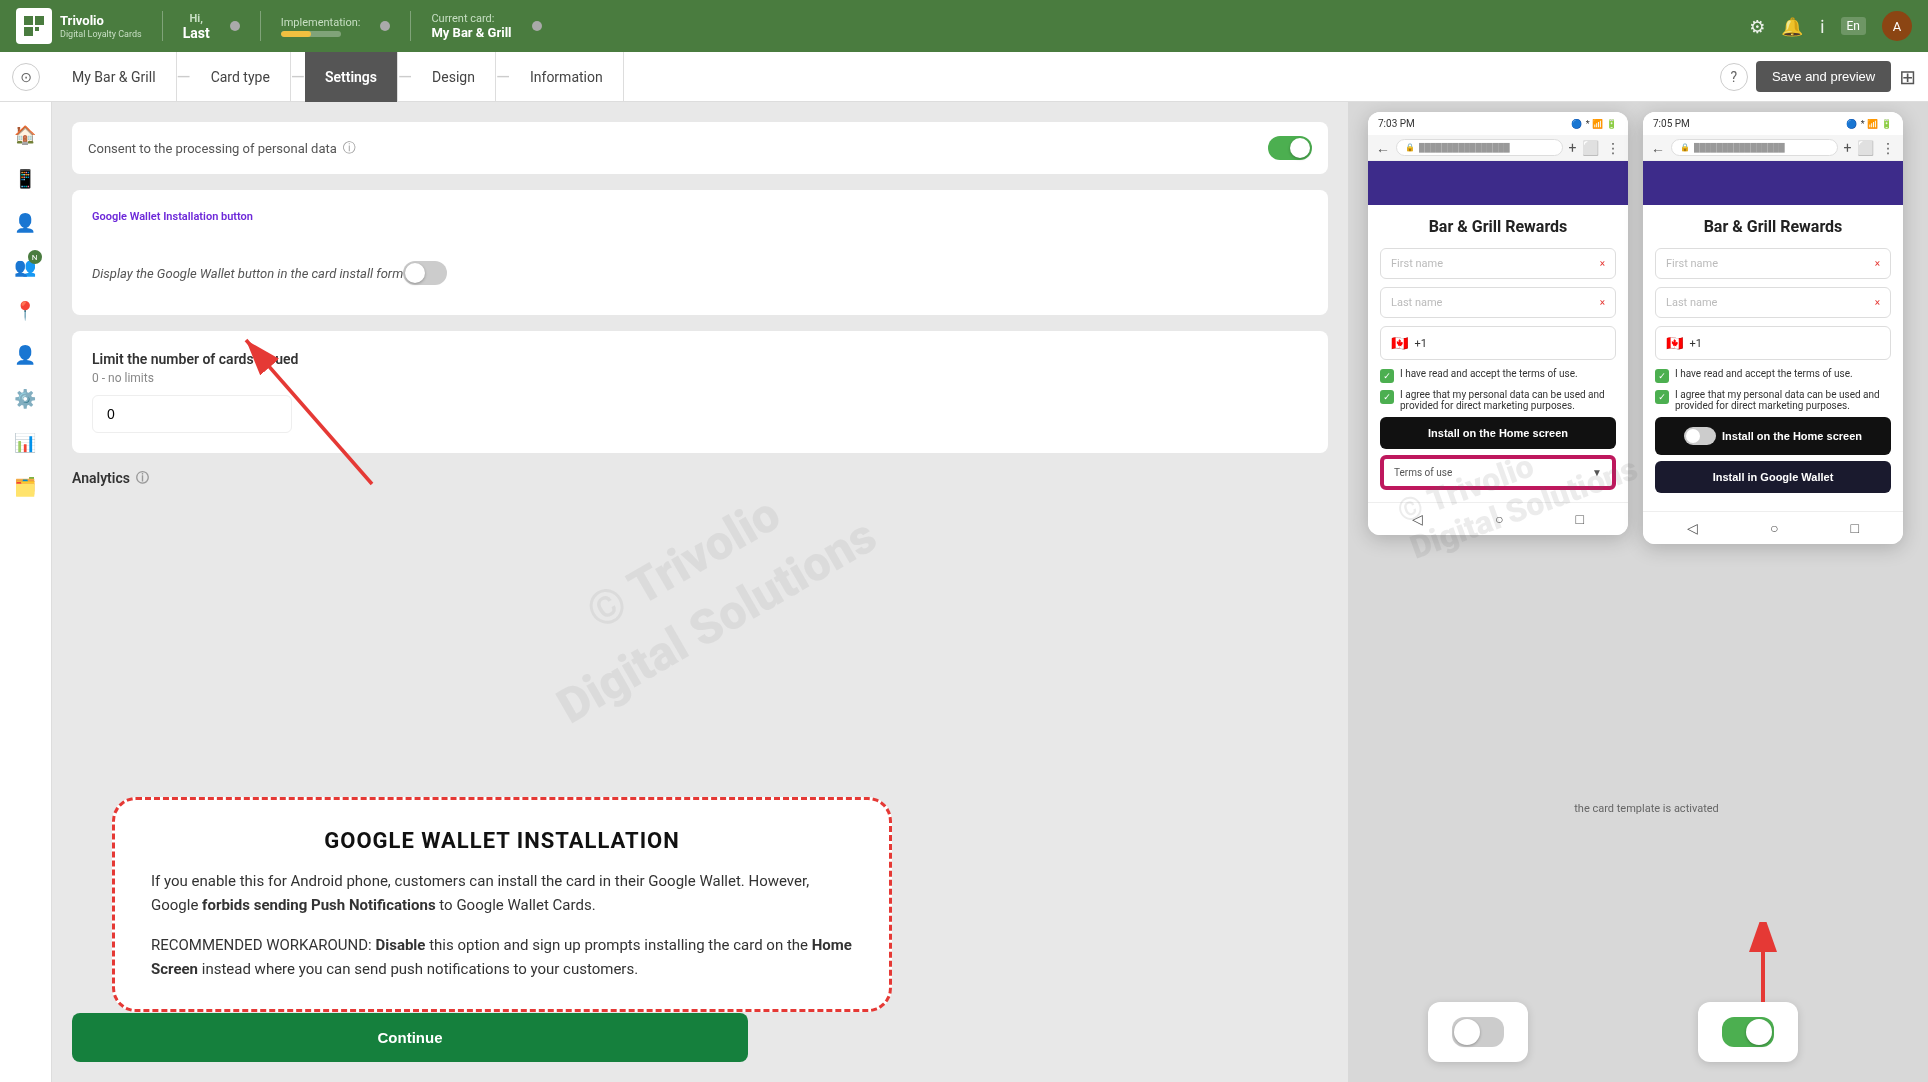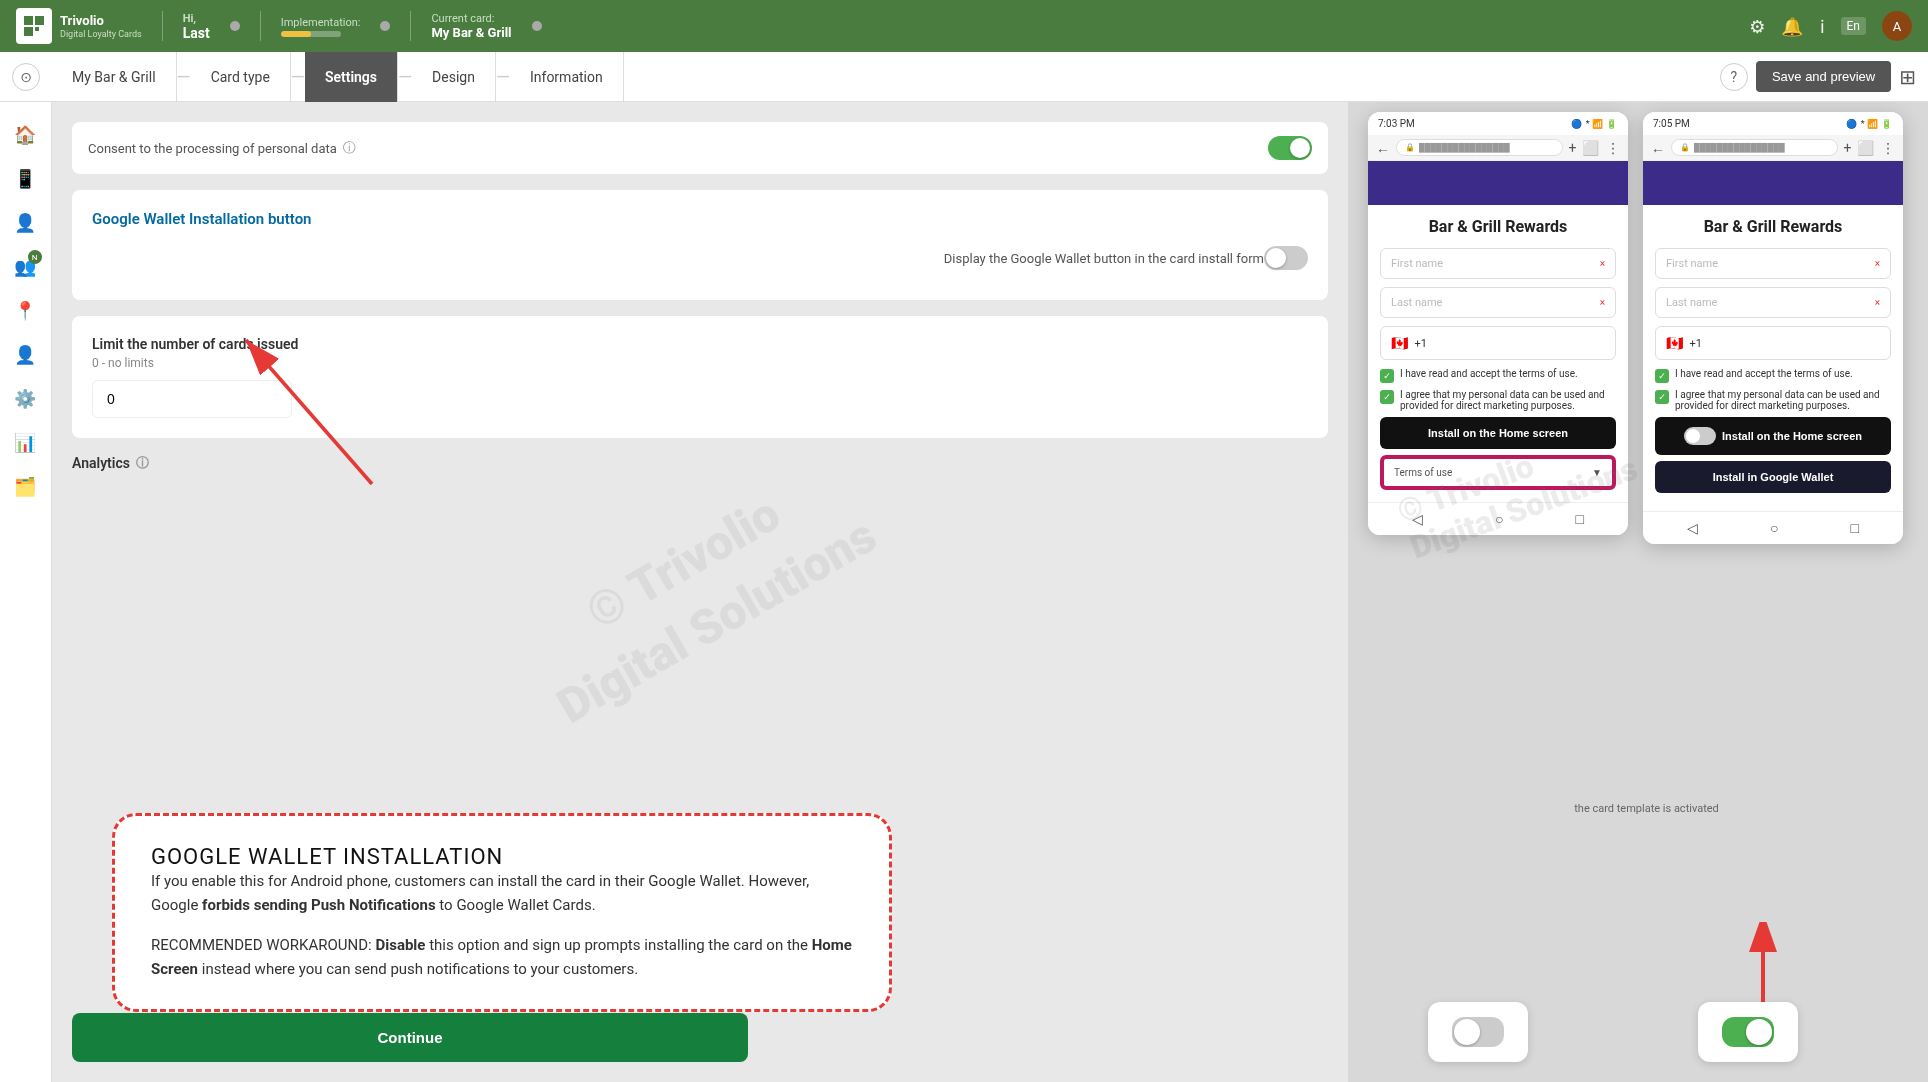--- a/index.html
+++ b/index.html
@@ -18,21 +18,21 @@
       display: flex; align-items: center; gap: 8px; min-width: 120px;
     }
     .logo-box {
       width: 36px; height: 36px; background: white; border-radius: 4px;
       display: flex; align-items: center; justify-content: center; font-size: 18px;
     }
     .logo-text { color: white; font-size: 13px; font-weight: 700; line-height: 1.2; }
     .logo-sub { color: #c8dfc4; font-size: 9px; }
     .nav-divider { width: 1px; height: 30px; background: rgba(255,255,255,0.3); }
     .nav-user { color: white; font-size: 12px; }
-    .nav-user span { display: block; font-weight: 700; font-size: 14px; }
+    .nav-user span { display: block; font-weight: 700; font-size: 14px; text-align: center; }
     .nav-status-dot { width: 10px; height: 10px; border-radius: 50%; background: #aaa; }
     .nav-impl { color: white; font-size: 11px; }
     .nav-impl .label { color: #c8dfc4; }
     .nav-impl-bar { height: 6px; width: 60px; background: rgba(255,255,255,0.3); border-radius: 3px; margin-top: 2px; overflow: hidden; }
     .nav-impl-fill { height: 100%; width: 50%; background: #f0c040; border-radius: 3px; }
     .nav-card { color: white; font-size: 11px; }
     .nav-card .label { color: #c8dfc4; }
     .nav-card .val { font-weight: 700; font-size: 13px; }
     .nav-spacer { flex: 1; }
     .nav-icons { display: flex; gap: 16px; align-items: center; }
@@ -106,25 +106,26 @@
       position: relative;
     }
 
     
     .settings-card {
       background: white;
       border-radius: 8px;
       padding: 20px;
       margin-bottom: 16px;
     }
-    .settings-card-title { font-size: 15px; font-weight: 600; margin-bottom: 8px; color: #0369a1; }
+    .settings-card-title { font-size: 11px; font-weight: 600; margin-bottom: 28px; color: #6d28d9; }
 
     .toggle-row {
-      display: flex; align-items: center; justify-content: flex-end;
+      display: flex; align-items: center; justify-content: flex-start;
       padding: 10px 0;
+      font-style: italic;
     }
     .toggle-label { font-size: 13px; color: #555; }
     .toggle-switch {
       width: 44px; height: 24px; border-radius: 12px;
       cursor: pointer; position: relative; transition: background 0.2s;
       display: flex; align-items: center; padding: 2px;
     }
     .toggle-switch.on { background: #4CAF50; justify-content: flex-end; }
     .toggle-switch.off { background: #ccc; justify-content: flex-start; }
     .toggle-thumb { width: 20px; height: 20px; border-radius: 50%; background: white; box-shadow: 0 1px 3px rgba(0,0,0,0.3); }
@@ -145,22 +146,22 @@
       bottom: 70px;
       left: 60px;
       width: 780px;
       background: white;
       border: 3px dashed #e53935;
       border-radius: 24px;
       padding: 28px 36px;
       z-index: 100;
     }
     .tooltip-title {
-      font-size: 22px; font-weight: 400; letter-spacing: 1px;
-      color: #111;
+      font-size: 22px; font-weight: 700; text-align: center; letter-spacing: 1px;
+      margin-bottom: 16px; color: #111;
     }
     .tooltip-text {
       font-size: 15px; line-height: 1.6; color: #333; margin-bottom: 16px;
     }
     .tooltip-text b { font-weight: 700; }
     .tooltip-text2 {
       font-size: 15px; line-height: 1.6; color: #333;
     }
 
     

